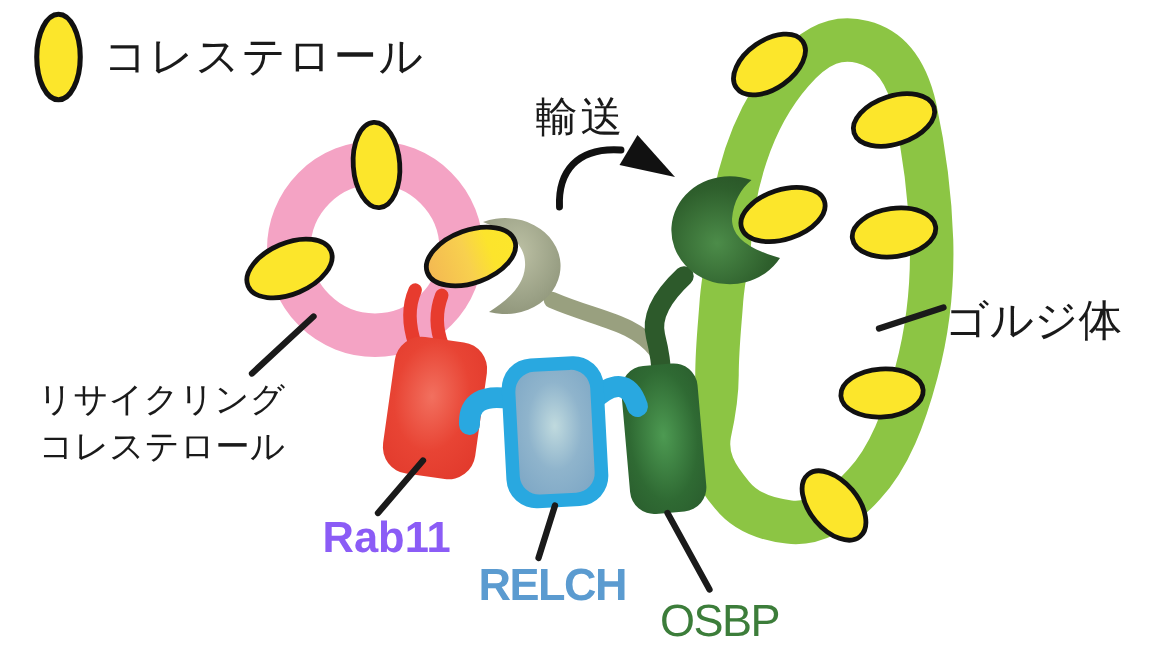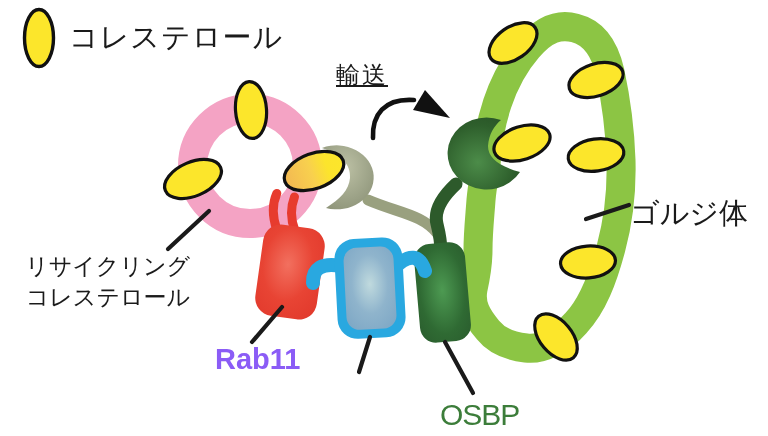--- a/index.html
+++ b/index.html
@@ -2,21 +2,21 @@
 <html><head>
 <meta charset="utf-8">
 <style>
   html,body{margin:0;padding:0;}
   body{width:768px;height:436px;background:#ffffff;overflow:hidden;
        font-family:"Liberation Sans","DejaVu Sans",sans-serif;}
   .stage{position:relative;width:768px;height:436px;background:#fff;}
   .stage svg{position:absolute;left:0;top:0;}
   .lbl{position:absolute;color:#1a1a1a;white-space:nowrap;}
   .lbl-legend{left:69px;top:18px;font-size:29px;letter-spacing:1px;}
-  .lbl-transport{left:336px;top:59px;font-size:24px;letter-spacing:2px;text-decoration:underline;}
+  .lbl-transport{left:357px;top:59px;font-size:28px;letter-spacing:2px;}
   .lbl-golgi{left:630px;top:194px;font-size:29px;}
   .lbl-endosome{left:10px;top:251px;width:180px;font-size:23px;line-height:31px;
                 text-align:right;white-space:normal;}
   .lbl-rab11{left:215px;top:343px;font-size:29px;font-weight:600;color:#8b5cf6;}
   .lbl-relch{left:319px;top:374px;font-size:30px;font-weight:600;color:#5b9bd0;letter-spacing:-1px;}
   .lbl-osbp{left:440px;top:398px;font-size:30px;font-weight:400;color:#3c7d3a;letter-spacing:-1px;}
 </style>
 </head>
 <body>
 
@@ -131,15 +131,16 @@
 
   <span class="lbl lbl-golgi">ゴルジ体</span>
 
   <div class="lbl lbl-endosome">
     <span>リサイクリング</span><br>
     <span>コレステロール</span>
   </div>
 
   <span class="lbl lbl-rab11">Rab11</span>
 
+  <span class="lbl lbl-relch">RELCH</span>
 
   <span class="lbl lbl-osbp">OSBP</span>
 </div>
 
 </body></html>

